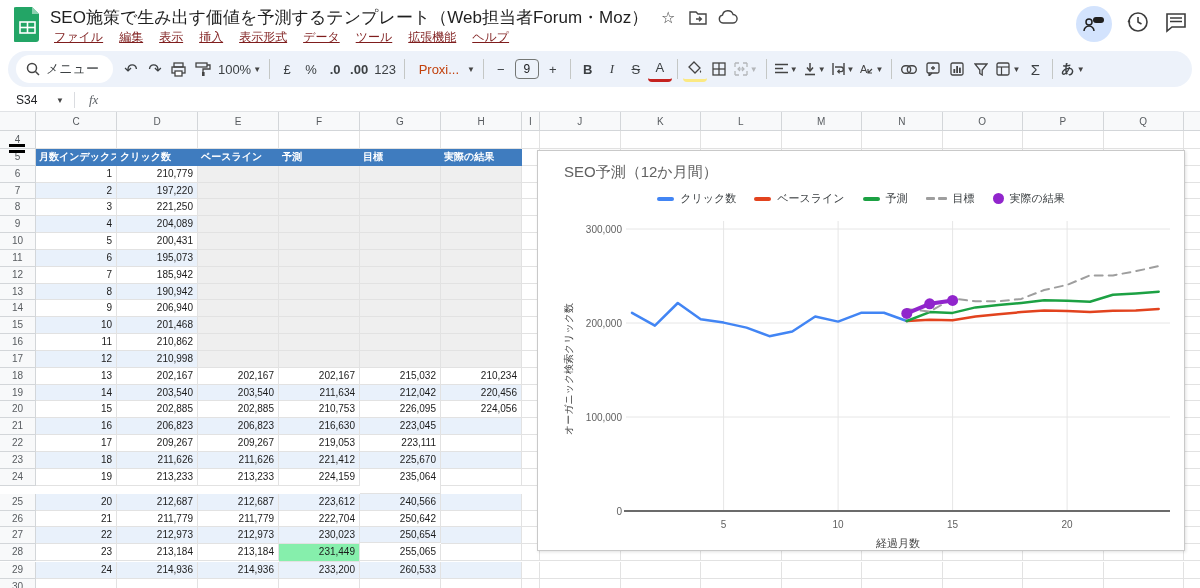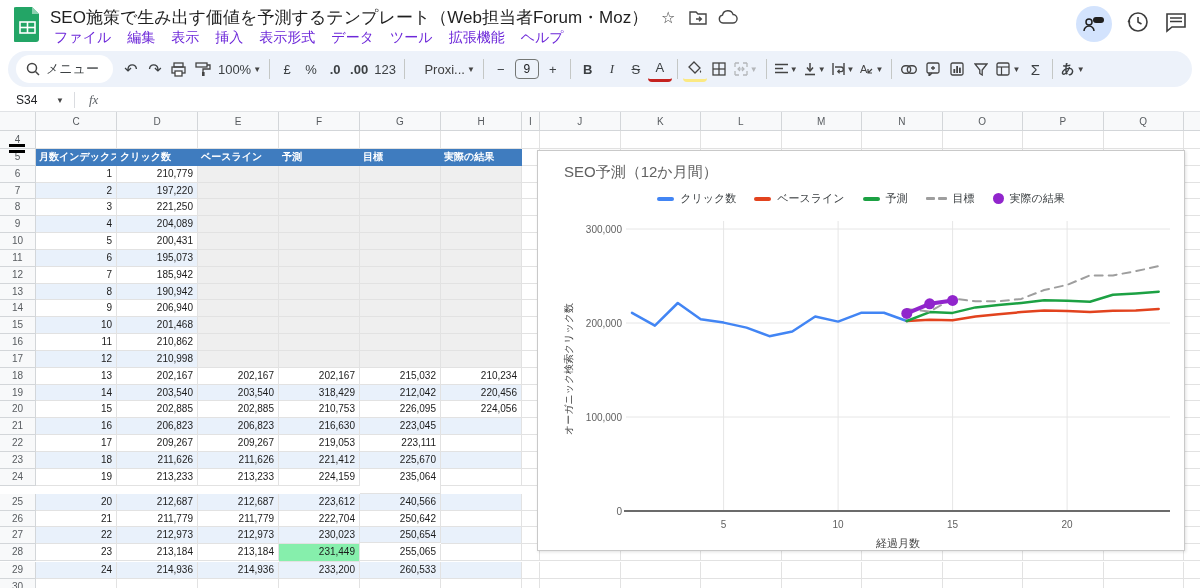--- a/index.html
+++ b/index.html
@@ -7,40 +7,40 @@
     font-family:"Liberation Sans","DejaVu Sans",sans-serif; }
   #app { position:relative; width:1200px; height:588px; overflow:hidden; background:#fff; }
 
   
   .topbar { position:absolute; left:0; top:0; width:1200px; height:48px; background:#fff; }
   .logo { position:absolute; left:14px; top:7px; width:27px; height:35px; }
   .title-row { position:absolute; left:50px; top:6px; display:flex; align-items:center; gap:10px; }
   .doc-title { font-size:17px; color:#1f1f1f; white-space:nowrap; }
   .doc-icon { width:20px; height:20px; display:flex; align-items:center; justify-content:center; color:#444; font-size:16px; }
   .menu-row { position:absolute; left:46px; top:27px; display:flex; }
-  .menu-item { font-size:14px; color:#6d28d9; padding:2px 8px; border-radius:8px; white-space:nowrap; }
+  .menu-item { font-size:12px; color:#7f1d1d; padding:2px 8px; border-radius:8px; white-space:nowrap;text-decoration:underline; }
   .tb-right { position:absolute; right:12px; top:6px; display:flex; align-items:center; gap:14px; }
   .presence-circle { width:36px; height:36px; border-radius:50%; background:#d3e3fd; display:flex; align-items:center; justify-content:center; }
 
   
   .toolbar-wrap { position:absolute; left:8px; top:51px; width:1184px; height:36px;
     background:#edf2fa; border-radius:22px; display:flex; align-items:center; padding:0 8px; }
   .tbtn { min-width:24px; height:26px; display:flex; align-items:center; justify-content:center;
     font-size:13px; color:#3c4043; border-radius:4px; padding:0 3px; white-space:nowrap; }
   .tbtn.strong { font-weight:bold; }
   .sep { width:1px; height:20px; background:#c4c7c5; margin:0 5px; }
   .search-pill { height:28px; background:#fff; border-radius:14px; display:flex; align-items:center;
     gap:6px; padding:0 14px 0 10px; margin-right:6px; font-size:13px; color:#3c4043; }
   .caret { font-size:8px; color:#444; margin-left:2px; }
   .sizebox { width:24px; height:20px; border:1px solid #747775; border-radius:4px; display:flex;
     align-items:center; justify-content:center; font-size:12px; color:#202124; margin:0 2px; }
   .ucolor { border-bottom:3px solid #c5221f; line-height:14px; }
   .ufill  { border-bottom:3px solid #fbe983; line-height:14px; }
   .grayed { color:#b4b7ba; }
-  .fontname { width:52px; overflow:hidden; text-overflow:ellipsis; font-size:13px; color:#404040; text-align:right; }
+  .fontname { width:52px; overflow:hidden; text-overflow:ellipsis; font-size:13px; color:#c2410c; text-align:center; }
 
   
   .fbar { position:absolute; left:0; top:89px; width:1200px; height:23px; background:#fff;
     border-bottom:1px solid #e1e3e6; display:flex; align-items:center; }
   .cellref { width:54px; padding-left:16px; font-size:12px; color:#202124; }
   .fx { font-family:"Liberation Serif",serif; font-style:italic; font-size:13px; color:#5f6368; margin-left:14px; }
   .fdiv { width:1px; height:16px; background:#dadce0; margin-left:10px; }
 
   
   .grid { position:absolute; left:0; top:112px; width:1200px; height:476px; overflow:hidden; background:#fff; }
@@ -584,21 +584,21 @@
         <div class="gcell " style="width: 80.5px; height: 16.83px; line-height: 16.83px;"></div>
         <div class="gcell " style="width: 80.5px; height: 16.83px; line-height: 16.83px;"></div>
         <div class="gcell " style="width: 80.5px; height: 16.83px; line-height: 16.83px;"></div>
         <div class="gcell " style="width: 40px; height: 16.83px; line-height: 16.83px;"></div>
       </div>
       <div class="grow">
         <div class="gcell ghead rowhead" style="width: 36px; height: 16.83px; line-height: 16.83px;">19</div>
         <div class="gcell num" style="width: 81px; height: 16.83px; line-height: 16.83px; background: rgb(233, 241, 251);">14</div>
         <div class="gcell num" style="width: 81px; height: 16.83px; line-height: 16.83px; background: rgb(233, 241, 251);">203,540</div>
         <div class="gcell num" style="width: 81px; height: 16.83px; line-height: 16.83px; background: rgb(233, 241, 251);">203,540</div>
-        <div class="gcell num" style="width: 81px; height: 16.83px; line-height: 16.83px; background: rgb(233, 241, 251);">318,429</div>
+        <div class="gcell num" style="width: 81px; height: 16.83px; line-height: 16.83px; background: rgb(233, 241, 251);">211,634</div>
         <div class="gcell num" style="width: 81px; height: 16.83px; line-height: 16.83px; background: rgb(233, 241, 251);">212,042</div>
         <div class="gcell num" style="width: 81px; height: 16.83px; line-height: 16.83px; background: rgb(233, 241, 251);">220,456</div>
         <div class="gcell " style="width: 18px; height: 16.83px; line-height: 16.83px;"></div>
         <div class="gcell " style="width: 80.5px; height: 16.83px; line-height: 16.83px;"></div>
         <div class="gcell " style="width: 80.5px; height: 16.83px; line-height: 16.83px;"></div>
         <div class="gcell " style="width: 80.5px; height: 16.83px; line-height: 16.83px;"></div>
         <div class="gcell " style="width: 80.5px; height: 16.83px; line-height: 16.83px;"></div>
         <div class="gcell " style="width: 80.5px; height: 16.83px; line-height: 16.83px;"></div>
         <div class="gcell " style="width: 80.5px; height: 16.83px; line-height: 16.83px;"></div>
         <div class="gcell " style="width: 80.5px; height: 16.83px; line-height: 16.83px;"></div>

